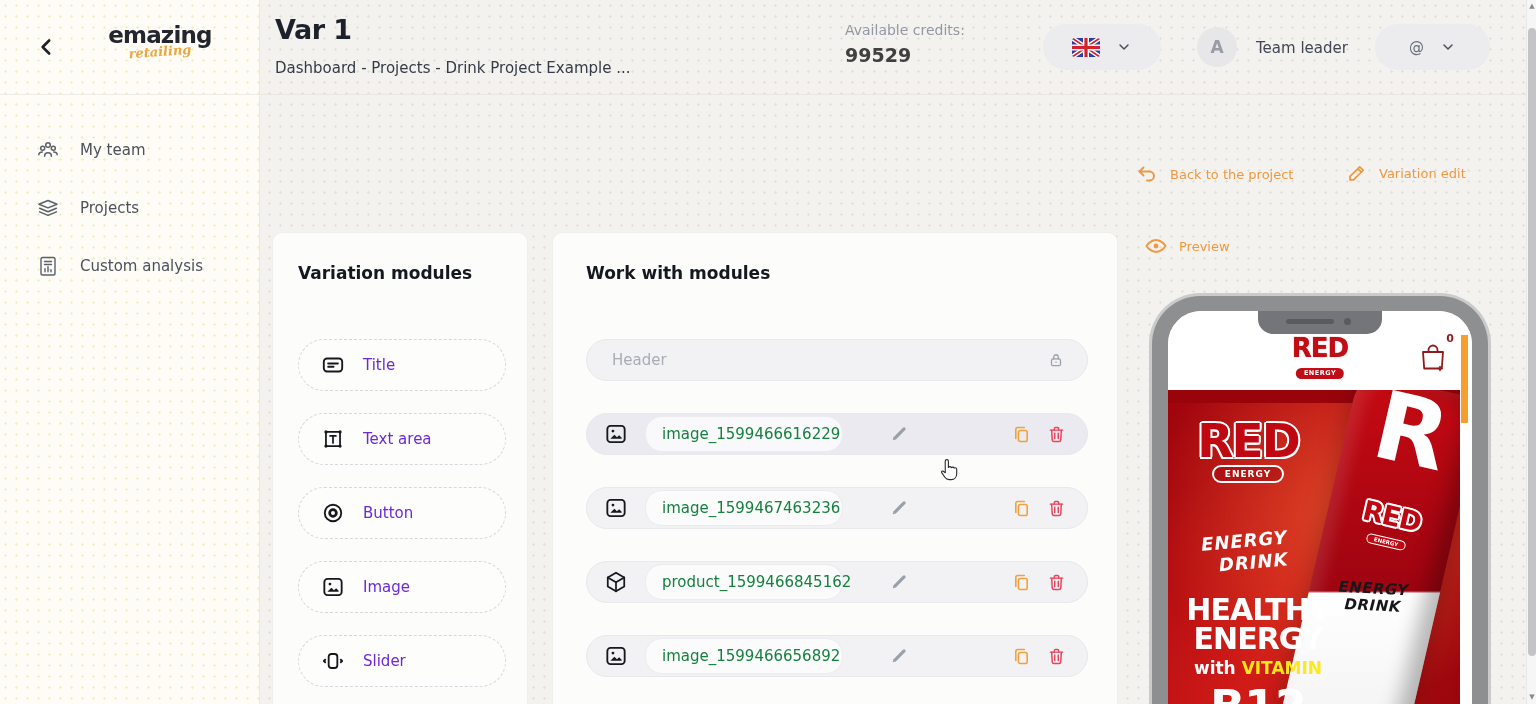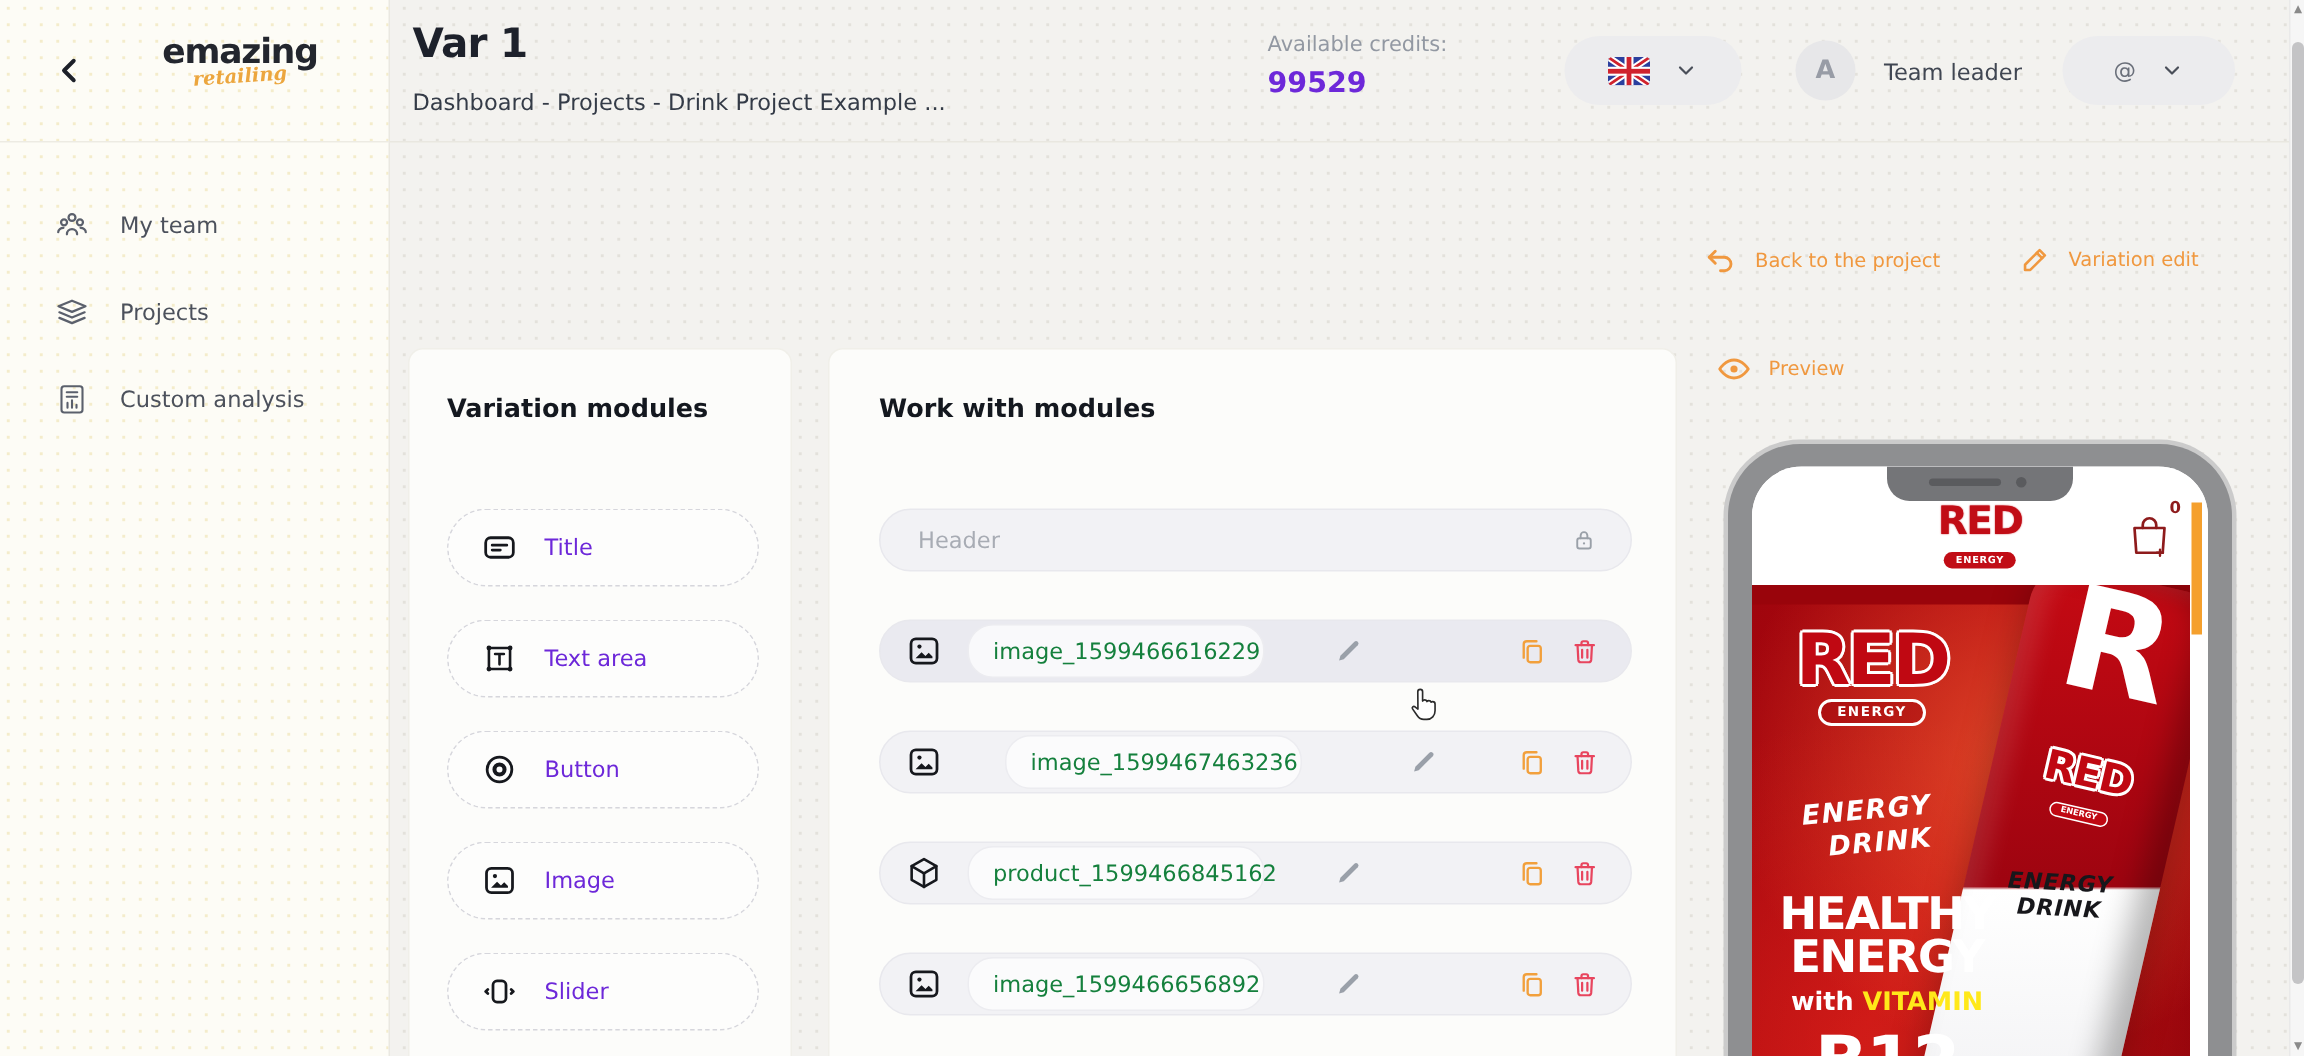--- a/index.html
+++ b/index.html
@@ -35,21 +35,21 @@
   .nav { padding-top:26px; }
   .nav-item { display:flex; align-items:center; gap:20px; padding:17px 0 17px 36px; color:#4c515c; font-size:15px; cursor:pointer; }
   .nav-item .nicon { width:24px; height:24px; flex:0 0 24px; }
 
   
   .topbar { position:absolute; left:240px; top:0; width:1286px; height:95px; border-bottom:1px solid #e9e7e0; z-index:4; }
   .page-title { position:absolute; left:35px; top:14px; font-size:27px; font-weight:800; color:#1d212b; letter-spacing:-0.5px; }
   .breadcrumb { position:absolute; left:35px; top:59px; font-size:15px; color:#343b47; }
   .credits { position:absolute; left:605px; top:22px; }
   .credits-label { font-size:14px; color:#9298a2; }
-  .credits-value { font-size:19px; font-weight:800; color:#6d28d9; margin-top:6px; }
+  .credits-value { font-size:19px; font-weight:800; color:#404040; margin-top:6px; }
   .pill { position:absolute; height:46px; border-radius:23px; background:#ececee; display:flex; align-items:center; justify-content:center; gap:16px; cursor:pointer; }
   .lang-pill { left:803px; top:24px; width:118px; }
   .flag { width:28px; height:19px; border-radius:3px; overflow:hidden; position:relative; }
   .avatar { position:absolute; left:957px; top:27px; width:40px; height:40px; border-radius:50%; background:#e7e7e9; color:#989ca6; font-weight:700; font-size:17px; display:flex; align-items:center; justify-content:center; cursor:pointer; }
   .user-role { position:absolute; left:1016px; top:39px; font-size:15px; color:#40465200; color:#404652; }
   .at-pill { left:1135px; top:24px; width:115px; }
   .at-symbol { font-size:15px; color:#6a6f7a; }
 
   
   .action-link { position:absolute; display:flex; align-items:center; gap:11px; color:#f0983f; font-size:13px; cursor:pointer; z-index:3; }
@@ -64,21 +64,21 @@
   .panel-title { position:absolute; left:25px; top:30px; font-size:17px; font-weight:700; color:#14181f; }
   .panel-work .panel-title { left:33px; }
 
   .vpill { position:absolute; left:25px; width:208px; height:52px; border:1px dashed #d6d6dc; border-radius:26px; background:#fdfdfc; display:flex; align-items:center; gap:17px; padding-left:21px; cursor:grab; }
   .vpill:nth-of-type(2){ top:106px; } .vpill:nth-of-type(3){ top:180px; } .vpill:nth-of-type(4){ top:254px; }
   .vpill:nth-of-type(5){ top:328px; } .vpill:nth-of-type(6){ top:402px; }
   .vpill .vlabel { font-size:15px; color:#6d28d9; }
   .micon { width:26px; height:26px; }
 
   .wrow { position:absolute; left:33px; width:502px; height:42px; border-radius:26px; background:#f2f2f5; border:1px solid #e8e8ed; display:flex; align-items:center; cursor:grab; }
-  .wrow.r1 { top:106px; } .wrow.r2 { top:180px; background:#eaeaf0; } .wrow.r3 { top:254px;gap:25px; } .wrow.r4 { top:328px; } .wrow.r5 { top:402px; }
+  .wrow.r1 { top:106px; } .wrow.r2 { top:180px; background:#eaeaf0; } .wrow.r3 { top:254px; } .wrow.r4 { top:328px; } .wrow.r5 { top:402px; }
   .wrow .rlabel-muted { font-size:15px; color:#a8acb4; margin-left:25px; }
   .wrow .row-icon { margin-left:16px; width:26px; height:26px; }
   .name-pill { background:rgba(255,255,255,.7); border:1px solid #ececf0; border-radius:17px; padding:8px 16px; font-size:15px; color:#15803d; margin-left:16px; width:198px; }
   .pencil-btn { margin-left:46px; width:20px; height:20px; cursor:pointer; }
   .row-actions { position:absolute; right:20px; display:flex; gap:14px; align-items:center; }
   .row-actions .abtn { width:21px; height:21px; cursor:pointer; }
   .lock-btn { position:absolute; right:22px; width:18px; height:20px; }
 
   
   .phone { position:absolute; left:1152px; top:296px; width:336px; height:520px; z-index:2;

